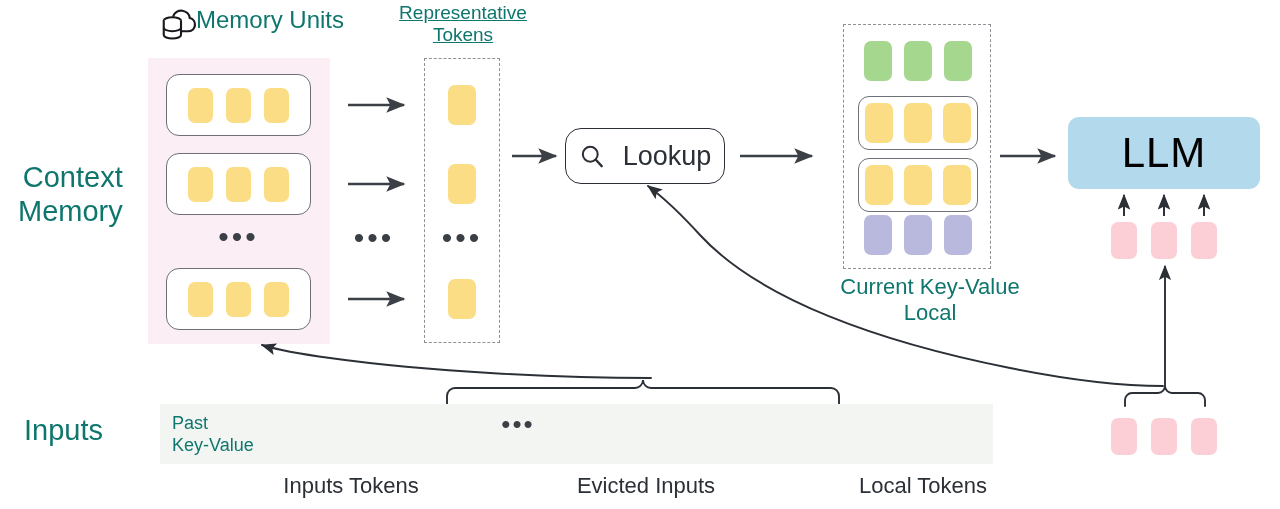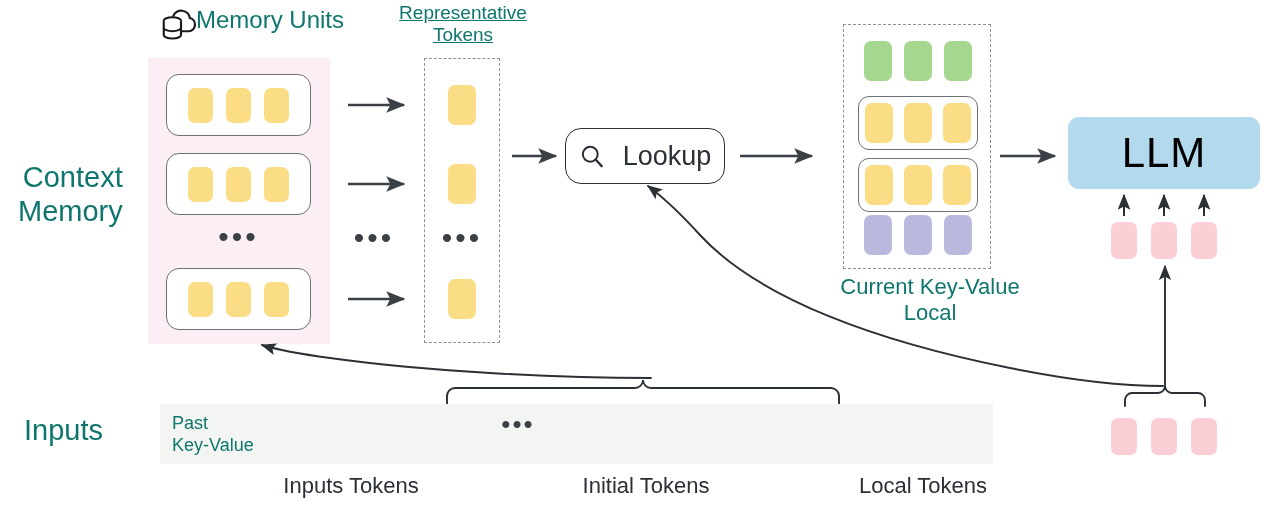--- a/index.html
+++ b/index.html
@@ -398,16 +398,16 @@
       <div class="in-tok purple" style="left: 903px;"></div>
       <div class="in-tok purple" style="left: 951px;"></div>
     </div>
   <div class="lbl" id="in-dots">•••</div>
 
   <div class="cur-tok" id="cur-tok-1"></div>
   <div class="cur-tok" id="cur-tok-2"></div>
   <div class="cur-tok" id="cur-tok-3"></div>
 
   <div class="grp-caption" id="caption-initial">Inputs Tokens</div>
-  <div class="grp-caption" id="caption-evicted">Initial Tokens</div>
+  <div class="grp-caption" id="caption-evicted">Evicted Inputs</div>
   <div class="grp-caption" id="caption-local">Local Tokens</div>
 
 </div>
 
 </body></html>

